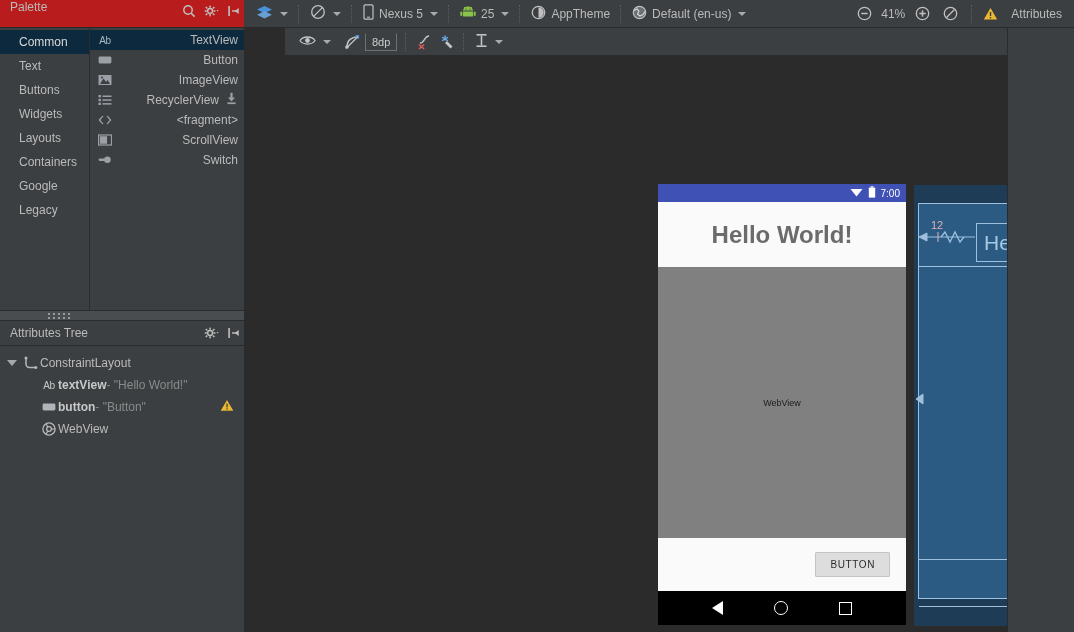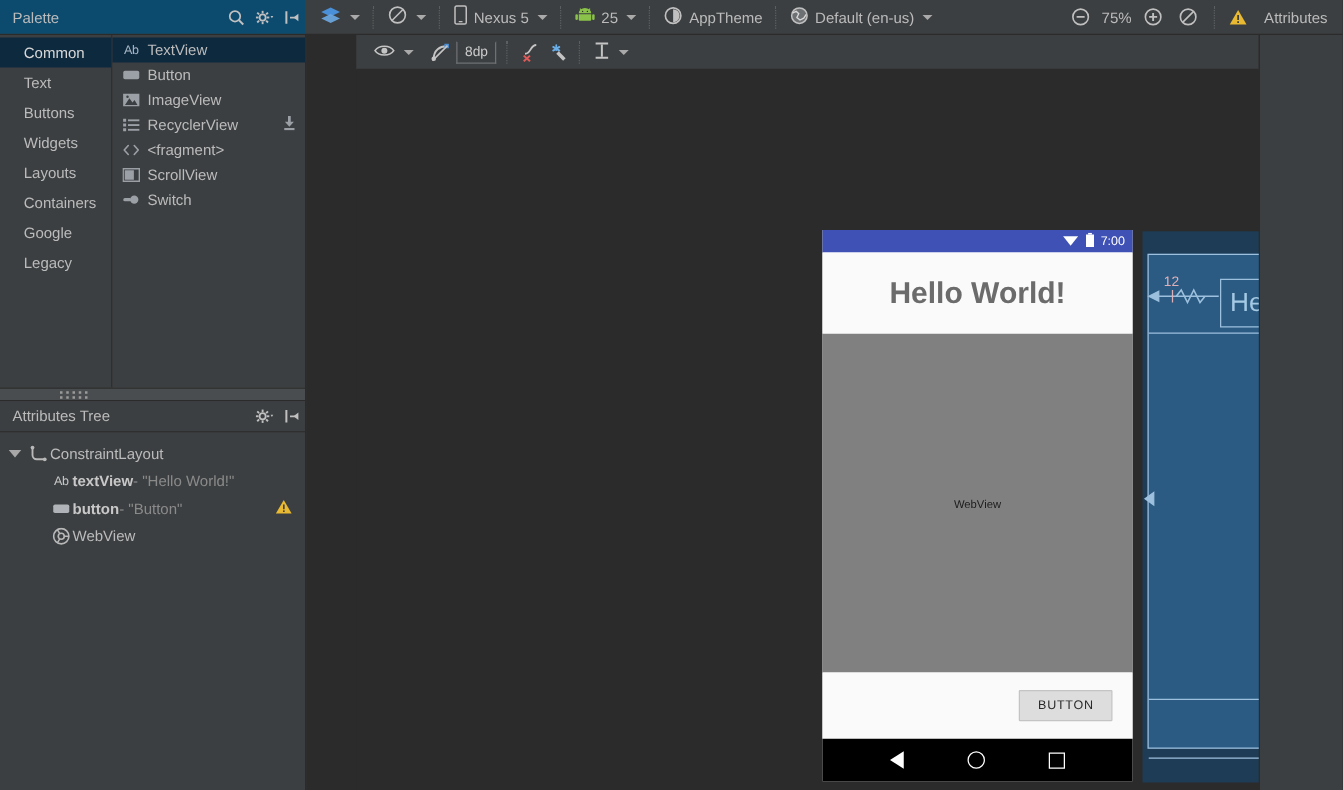--- a/index.html
+++ b/index.html
@@ -29,24 +29,23 @@
     background: #3c3f41;
     display: flex;
     align-items: center;
     border-bottom: 1px solid #2b2b2b;
   }
   .tb-left {
     width: 244px;
     min-width: 244px;
     height: 27px;
     display: flex;
-    align-items: center;
     padding-left: 10px;
     box-sizing: border-box;
-    background: #0c4a6e;
+    background: #b91c1c;
   }
   .tb-title {
     flex: 1;
     font-size: 12px;
     color: #bbbbbb;
   }
   .tb-icon {
     width: 22px; height: 22px;
     display: flex; align-items: center; justify-content: center;
     cursor: default;
@@ -106,20 +105,21 @@
     width: 244px; min-width: 244px;
     display: flex;
     flex-direction: column;
     background: #3c3f41;
     border-right: 1px solid #2b2b2b;
   }
   .palette-body {
     height: 282px;
     display: flex;
     background: #3c3f41;
+    text-align: right;
   }
   .palette-cats {
     width: 89px; min-width: 89px;
     background: #3c3f41;
     border-right: 1px solid #2b2b2b;
     padding-top: 2px;
   }
   .cat {
     height: 24px;
     display: flex;
@@ -524,21 +524,21 @@
 
       <div class="spacer"></div>
 
       <div class="zoom-group">
         <span class="tb-icon">
           <svg width="15" height="15" viewBox="0 0 15 15">
               <circle cx="7.5" cy="7.5" r="6.2" fill="none" stroke="#c0c0c0" stroke-width="1.3"></circle>
               <line x1="4.3" y1="7.5" x2="10.7" y2="7.5" stroke="#c0c0c0" stroke-width="1.5"></line>
             </svg>
         </span>
-        <span class="zoom-label">75%</span>
+        <span class="zoom-label">41%</span>
         <span class="tb-icon">
           <svg width="15" height="15" viewBox="0 0 15 15">
               <circle cx="7.5" cy="7.5" r="6.2" fill="none" stroke="#c0c0c0" stroke-width="1.3"></circle>
               <line x1="4.3" y1="7.5" x2="10.7" y2="7.5" stroke="#c0c0c0" stroke-width="1.5"></line>
               <line x1="7.5" y1="4.3" x2="7.5" y2="10.7" stroke="#c0c0c0" stroke-width="1.5"></line>
             </svg>
         </span>
         <span class="tb-icon">
           <svg width="15" height="15" viewBox="0 0 15 15">
               <circle cx="7.5" cy="7.5" r="6.2" fill="none" stroke="#c0c0c0" stroke-width="1.3"></circle>

